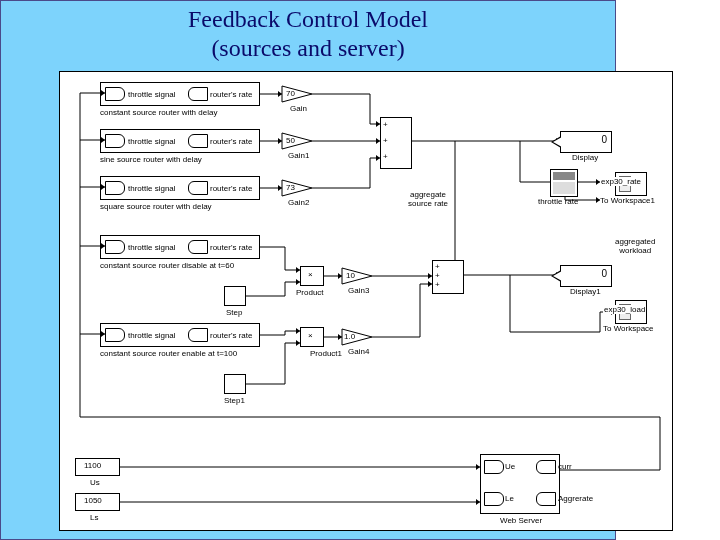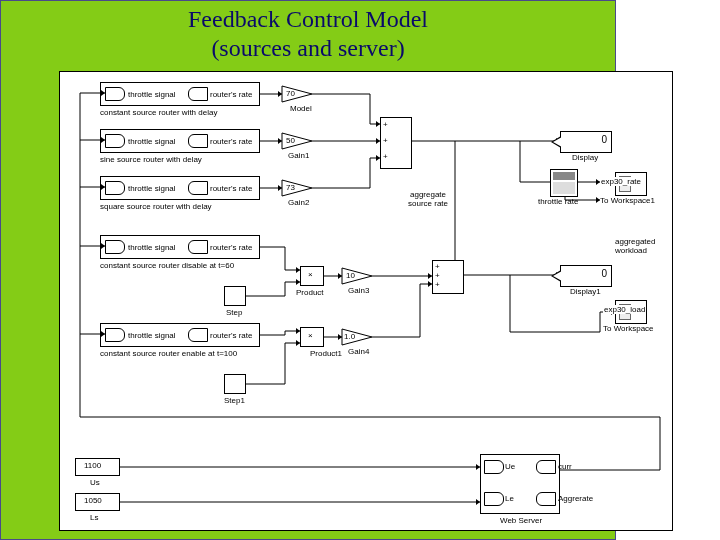--- a/index.html
+++ b/index.html
@@ -1,16 +1,16 @@
 <!DOCTYPE html>
 <html><head>
 <meta charset="utf-8">
 <style>
   html,body{margin:0;padding:0;width:720px;height:540px;font-family:Arial,Helvetica,sans-serif;background:#fff;overflow:hidden}
-  .page{width:616px;height:540px;background:#84cc16;position:relative;border:1px solid #4a4a8a;box-sizing:border-box}
+  .page{width:616px;height:540px;background:#7dd3fc;position:relative;border:1px solid #4a4a8a;box-sizing:border-box}
   .title{position:absolute;top:4px;left:0;right:0;text-align:center;font-family:"Comic Sans MS",cursive;font-size:24px;color:#0a0a6a;line-height:1.2}
   .diagram{position:absolute;top:70px;left:58px;width:612px;height:458px;background:#fff;border:1px solid #000}
   .footer{position:absolute;bottom:8px;left:20px;font-size:11px;color:#333}
   .lbl{position:absolute;font-size:8px;color:#000;white-space:nowrap}
   .lblc{text-align:right}
   .box{position:absolute;border:1px solid #000;background:#fff;box-sizing:border-box}
   .iport{position:absolute;width:18px;height:12px;border:1px solid #000;background:#fff;border-radius:0 6px 6px 0}
   .oport{position:absolute;width:18px;height:12px;border:1px solid #000;background:#fff;border-radius:6px 0 0 6px}
   .sumbox{position:absolute;width:30px;height:50px;border:1px solid #000;background:#fff}
   .sumbox .p{position:absolute;font-size:8px;left:2px}
@@ -170,21 +170,21 @@
         <polygon points="41,65 45,68 41,71"></polygon>
       <line x1="20" y1="115" x2="45" y2="115" stroke="#000"></line>
         <polygon points="41,112 45,115 41,118"></polygon>
       <line x1="20" y1="174" x2="45" y2="174" stroke="#000"></line>
         <polygon points="41,171 45,174 41,177"></polygon>
       <line x1="20" y1="262" x2="45" y2="262" stroke="#000"></line>
         <polygon points="41,259 45,262 41,265"></polygon>
     </svg>
 
     <div class="lbl lblc" style="top:17px;left:226px">70</div>
-    <div class="lbl lblc" style="top:32px;left:230px">Model</div>
+    <div class="lbl lblc" style="top:32px;left:230px">Gain</div>
     <div class="lbl lblc" style="top:64px;left:226px">50</div>
     <div class="lbl lblc" style="top:79px;left:228px">Gain1</div>
     <div class="lbl lblc" style="top:111px;left:226px">73</div>
     <div class="lbl lblc" style="top:126px;left:228px">Gain2</div>
     <div class="lbl lblc" style="top:199px;left:286px">10</div>
     <div class="lbl lblc" style="top:214px;left:288px">Gain3</div>
     <div class="lbl lblc" style="top:260px;left:284px">1.0</div>
     <div class="lbl lblc" style="top:275px;left:288px">Gain4</div>
 
     <div class="box" style="top:194px;left:240px;width:24px;height:20px"></div>
@@ -224,21 +224,21 @@
       </div>
     <div class="lbl" style="top:215px;left:510px">Display1</div>
 
     <div class="scope" style="top:97px;left:490px"></div>
     <div class="lbl" style="top:125px;left:478px">throttle rate</div>
 
     <div class="tows" style="top:100px;left:555px"></div>
     <div class="lbl" style="top:105px;left:540px;background:#fff;padding:0 1px">exp30_rate</div>
     <div class="lbl" style="top:124px;left:540px">To Workspace1</div>
 
-    <div class="lbl" style="top:165px;left:555px;white-space:pre;text-align:left">aggregated
+    <div class="lbl" style="top:165px;left:555px;white-space:pre;text-align:center">aggregated
 workload</div>
 
     <div class="tows" style="top:228px;left:555px"></div>
     <div class="lbl" style="top:233px;left:543px;background:#fff;padding:0 1px">exp30_load</div>
     <div class="lbl" style="top:252px;left:543px">To Workspace</div>
 
     <div class="box" style="top:386px;left:15px;width:45px;height:18px"></div>
     <div class="lbl" style="top:389px;left:24px">1100</div>
     <div class="lbl" style="top:406px;left:30px">Us</div>
     <div class="box" style="top:421px;left:15px;width:45px;height:18px"></div>

